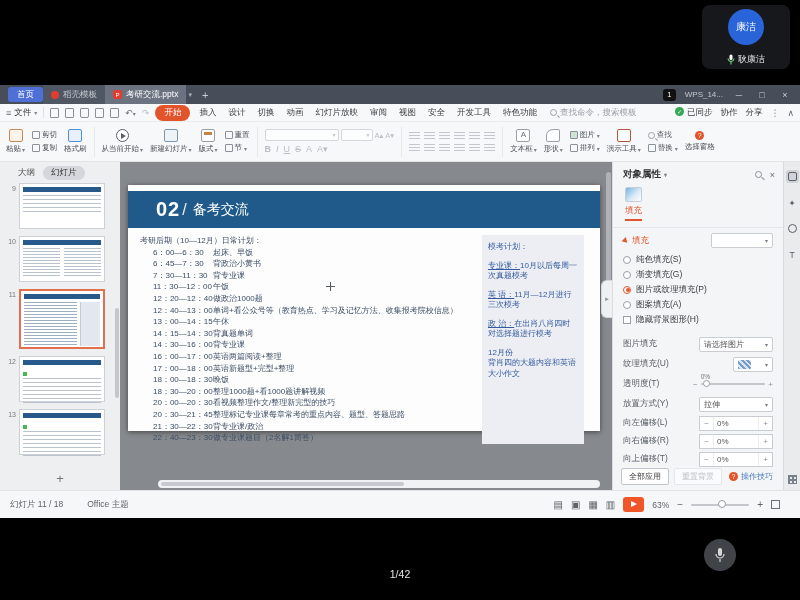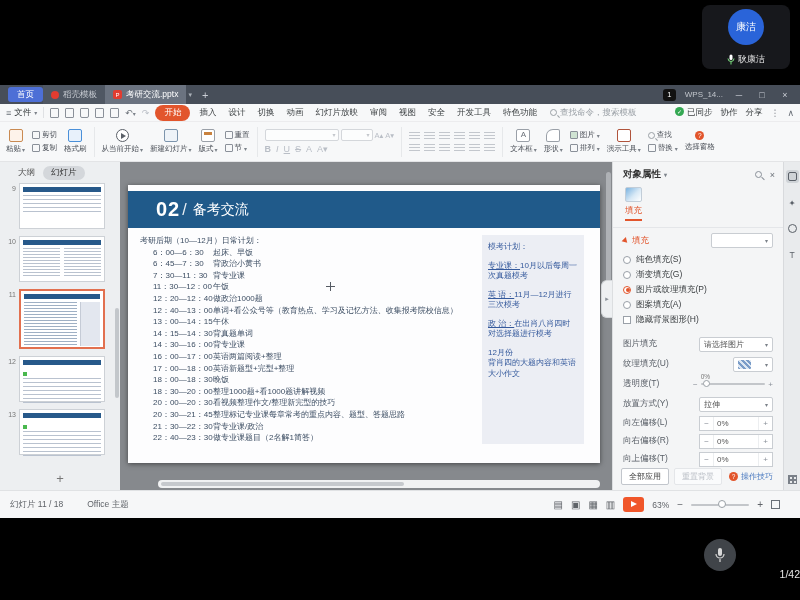--- a/index.html
+++ b/index.html
@@ -10,21 +10,21 @@
   
   .cam { position:absolute; top:5px; left:702px; width:88px; height:64px;
          background:#17181c; border-radius:8px; }
   .cam .avatar { position:absolute; left:50%; top:4px; transform:translateX(-50%);
                  width:36px; height:36px; border-radius:50%; background:#2a64d9;
                  color:#fff; font-size:10px; display:flex; align-items:center; justify-content:center; }
   .cam .nrow { position:absolute; bottom:3px; left:0; right:0; display:flex;
                align-items:center; justify-content:center; gap:3px; color:#f0f0f0; font-size:9px; }
 
   
-  .pageind { position:absolute; left:0; right:0; top:568px; text-align:right;
+  .pageind { position:absolute; left:0; right:0; top:568px; text-align:center;
              color:#e6e6e6; font-size:10.5px; }
   .micbtn { position:absolute; left:704px; top:539px; width:32px; height:32px;
             border-radius:50%; background:#404449; display:flex; align-items:center; justify-content:center; }
 
   
   .app { position:absolute; top:85px; left:0; width:800px; height:433px; background:#f7f8f9; }
 
   
   .tabbar { height:19px; background:#474e59; display:flex; align-items:center; font-size:8.5px; }
   .tab-home { margin-left:8px; height:15px; padding:0 9px; background:#4d6fd6; color:#fff;
@@ -106,21 +106,21 @@
   .tl-box { display:flex; gap:3px; } .tl-box .lft { flex:1; height:44px;
             background:repeating-linear-gradient(to bottom, #9fb0c4 0 1px, transparent 1px 3px); }
   .tl-box .rgt { width:20px; height:44px; background:#e3e7ef;
             border-left:1px solid #c5cbd6; }
   .gdot { width:4px; height:4px; background:#49b84e; display:inline-block; margin:1px 2px 0 0; }
   .addslide { position:absolute; bottom:4px; left:0; right:0; text-align:center; color:#777; font-size:13px; }
   .tsb { position:absolute; right:1px; top:146px; width:4px; height:90px; background:#c3c7cb; border-radius:2px; }
 
   
   .canvas { flex:1; position:relative; background:#86898d; }
-  .slide { position:absolute; left:8px; top:23px; width:472px; height:278px; background:#fdfdfe;
+  .slide { position:absolute; left:8px; top:23px; width:472px; height:246px; background:#fdfdfe;
            box-shadow:0 1px 5px rgba(0,0,0,.5); }
   .slidebar { margin-top:6px; height:37px; background:#205a8a; color:#fff; display:flex;
               align-items:center; padding-left:28px; }
   .sb-num { font-size:20px; font-weight:bold; letter-spacing:1px; }
   .sb-slash { font-size:16px; margin:0 6px 0 2px; opacity:.9; }
   .sb-ttl { font-size:14px; }
   .slidebody { display:flex; padding:7px 8px 6px 12px; }
   .sched { width:340px; font-size:8px; color:#3d4e63; line-height:11.6px; white-space:nowrap; overflow:hidden; }
   .srow { padding-left:13px; }
   .stime { display:inline-block; width:60px; }

